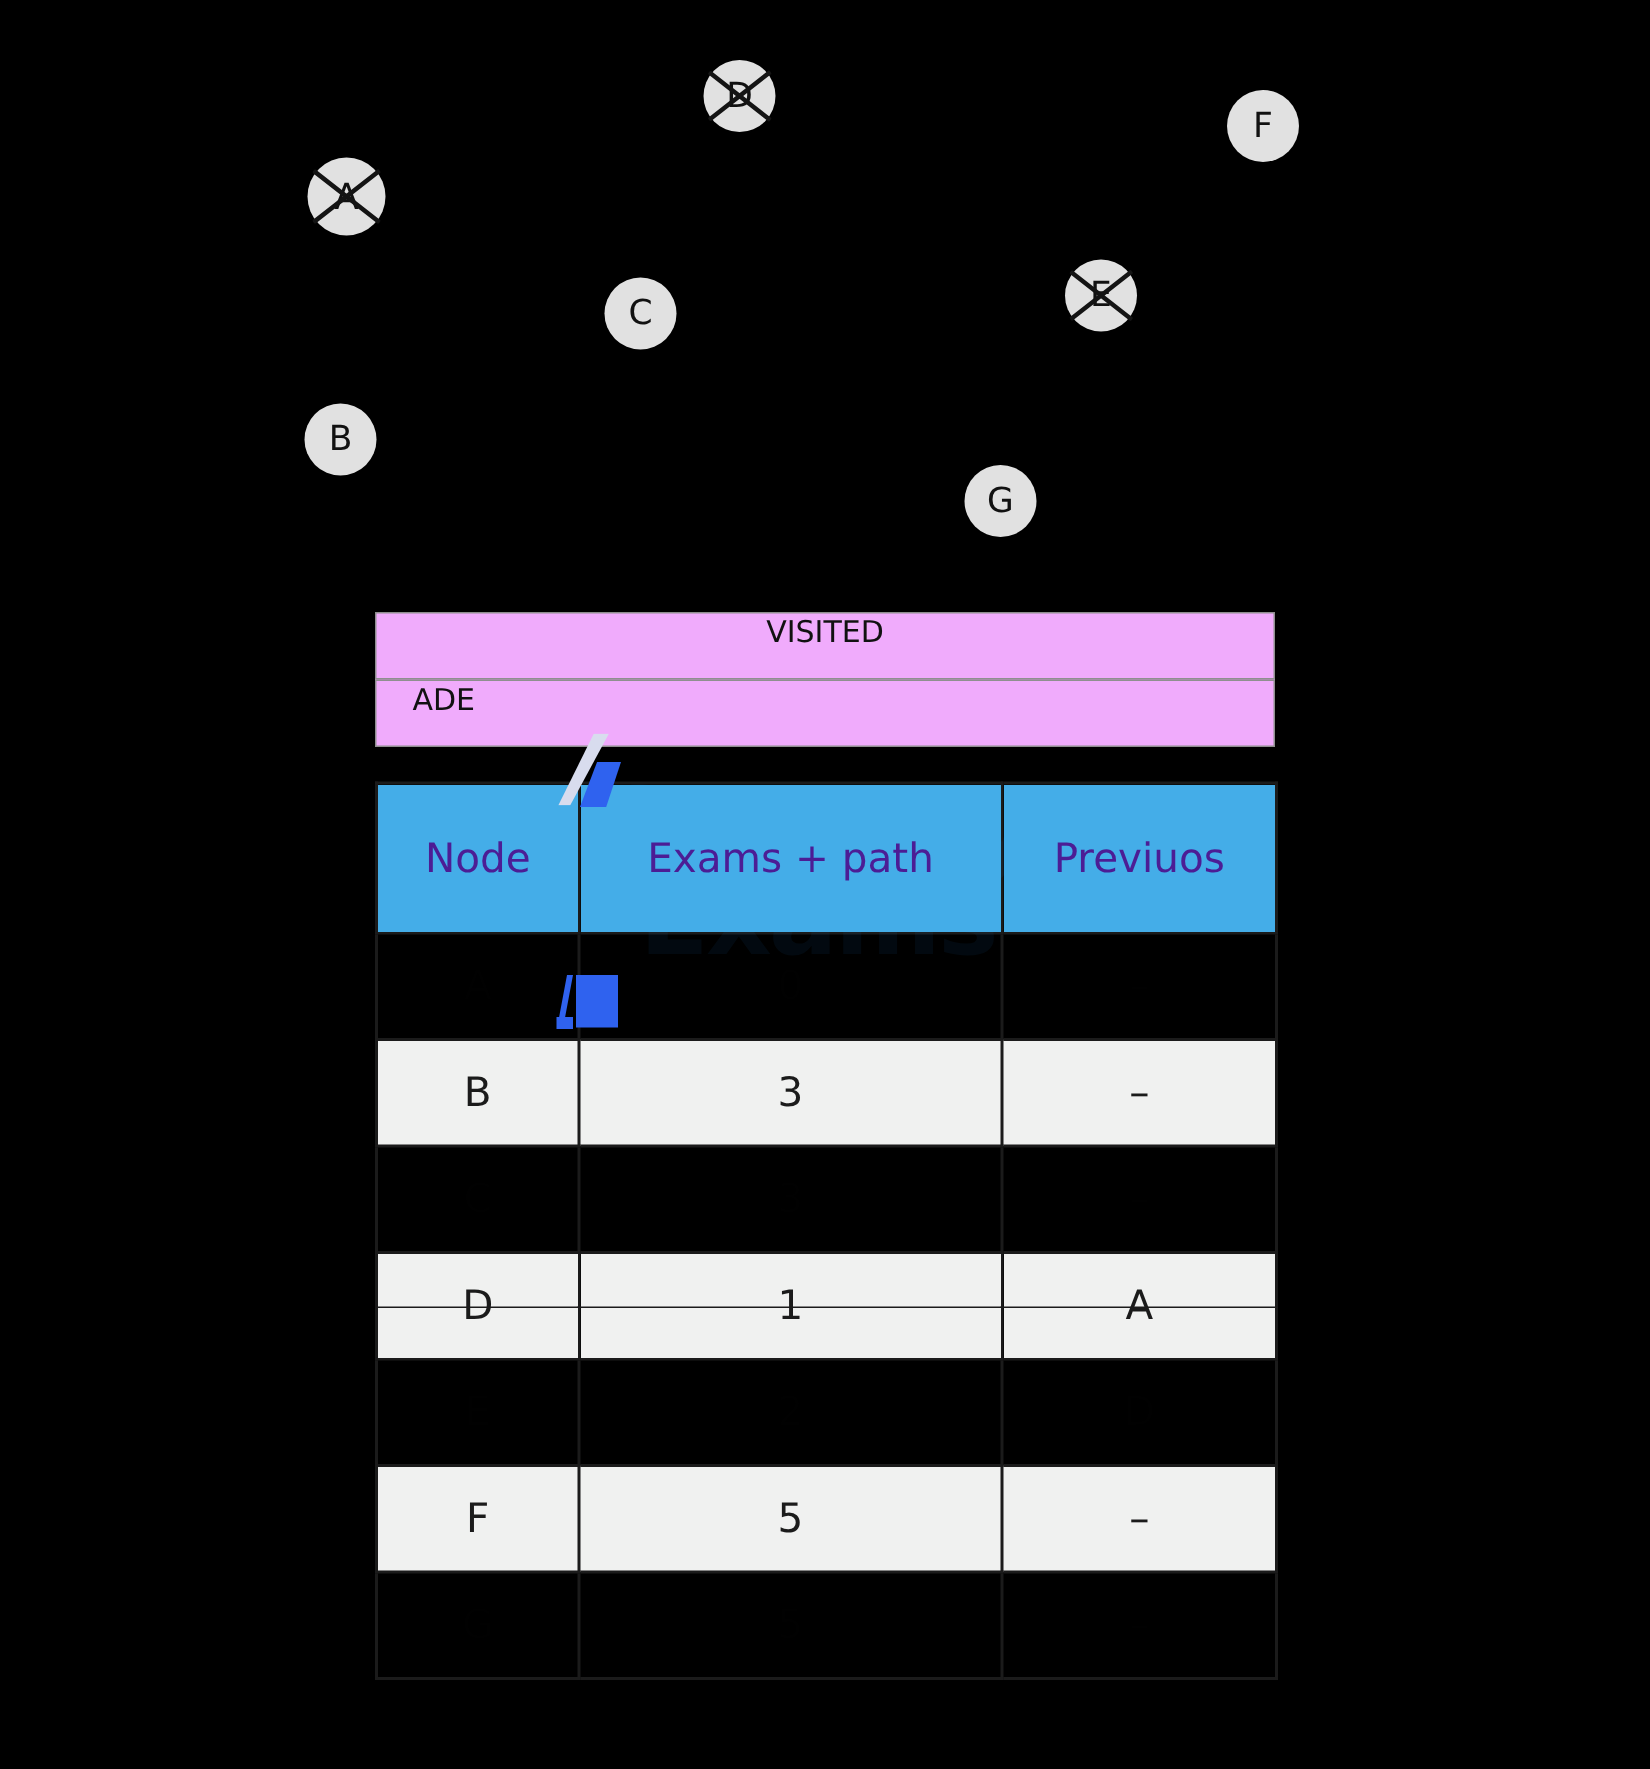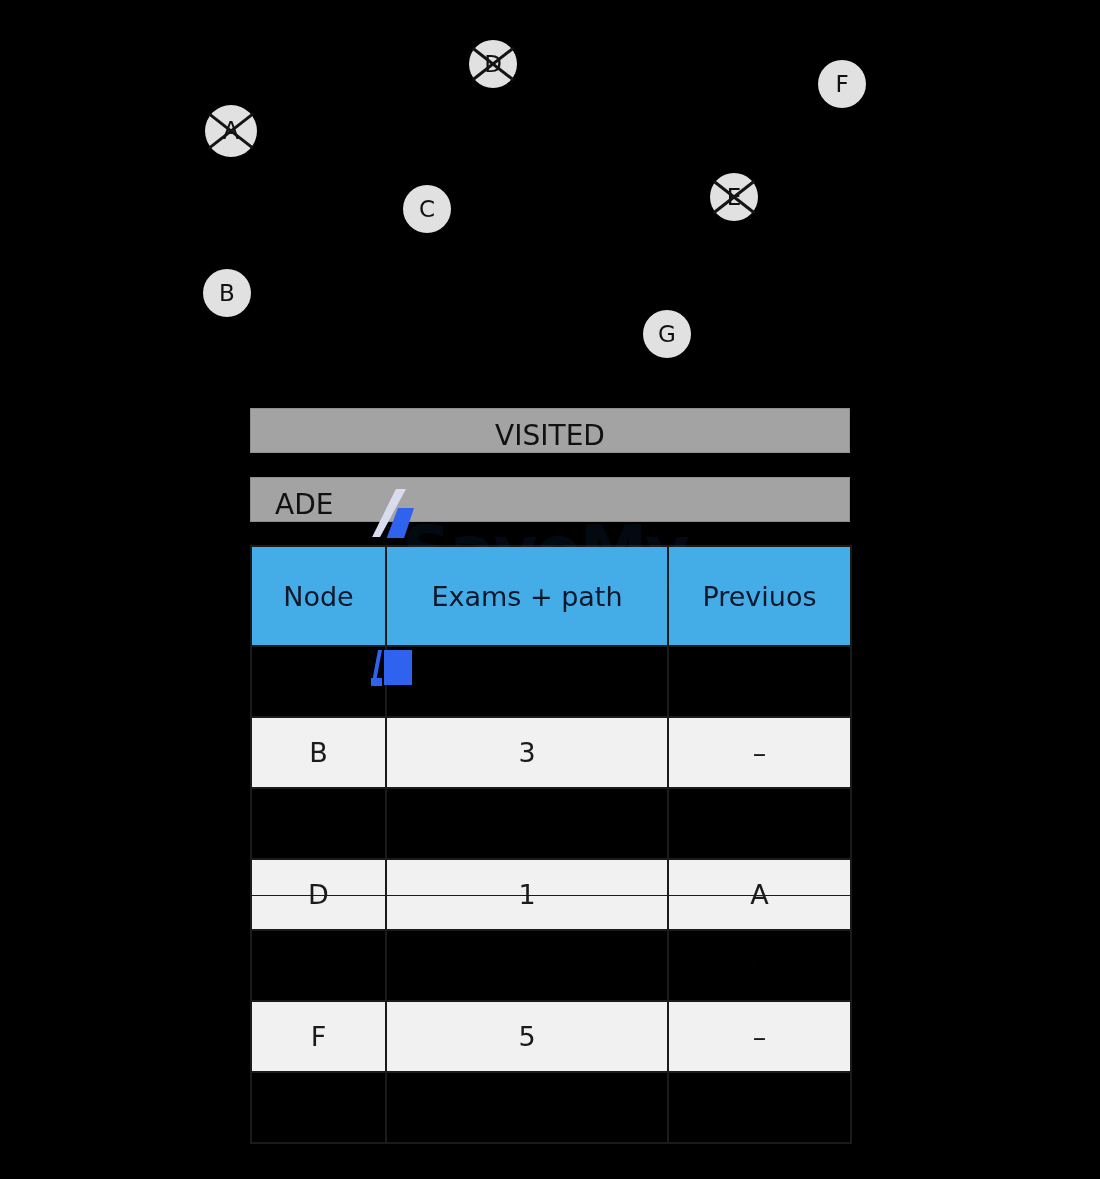--- a/index.html
+++ b/index.html
@@ -24,48 +24,48 @@
     left:50%;top:50%;
     background:#141414;border-radius:1px;
   }
   .node.crossed .x1{transform:translate(-50%,-50%) rotate(38deg);}
   .node.crossed .x2{transform:translate(-50%,-50%) rotate(-38deg);}
 
   
   #tablewrap{position:absolute;left:250px;top:408px;width:600px;}
 
   .bar{
-    background:#a3a3a3;color:#111;
+    background:#f0abfc;color:#111;
     border:1px solid #8f8f8f;
     box-sizing:border-box;
-    font-size:28px;
-    display:flex;align-items:flex-end;
+    font-size:20px;
+    display:flex;align-items:flex-start;
     height:45px;
   }
   .bar.center{justify-content:center;}
   .bar.left{justify-content:flex-start;padding-left:16px;}
 
   #visited-bar{margin:0;}
-  #ade-bar{margin-top:24px;padding-left:24px;}
+  #ade-bar{padding-left:24px;}
 
   table{
     border-collapse:collapse;width:600px;margin-top:23px;
     table-layout:fixed;
   }
   table td,table th{
     border:2px solid #1b1b1b;
     text-align:center;
     box-sizing:border-box;
   }
   col.c-node{width:135px;}
   col.c-weight{width:282px;}
   col.c-prev{width:183px;}
 
   thead th{
-    background:#44ade8;color:#0f172a;
+    background:#44ade8;color:#4c1d95;
     font-size:27px;font-weight:normal;
     height:100px;
     position:relative;z-index:2;
   }
   tbody td{
     background:#f0f1f0;color:#1b1b1b;
     font-size:27px;
     height:71px;
   }
   

